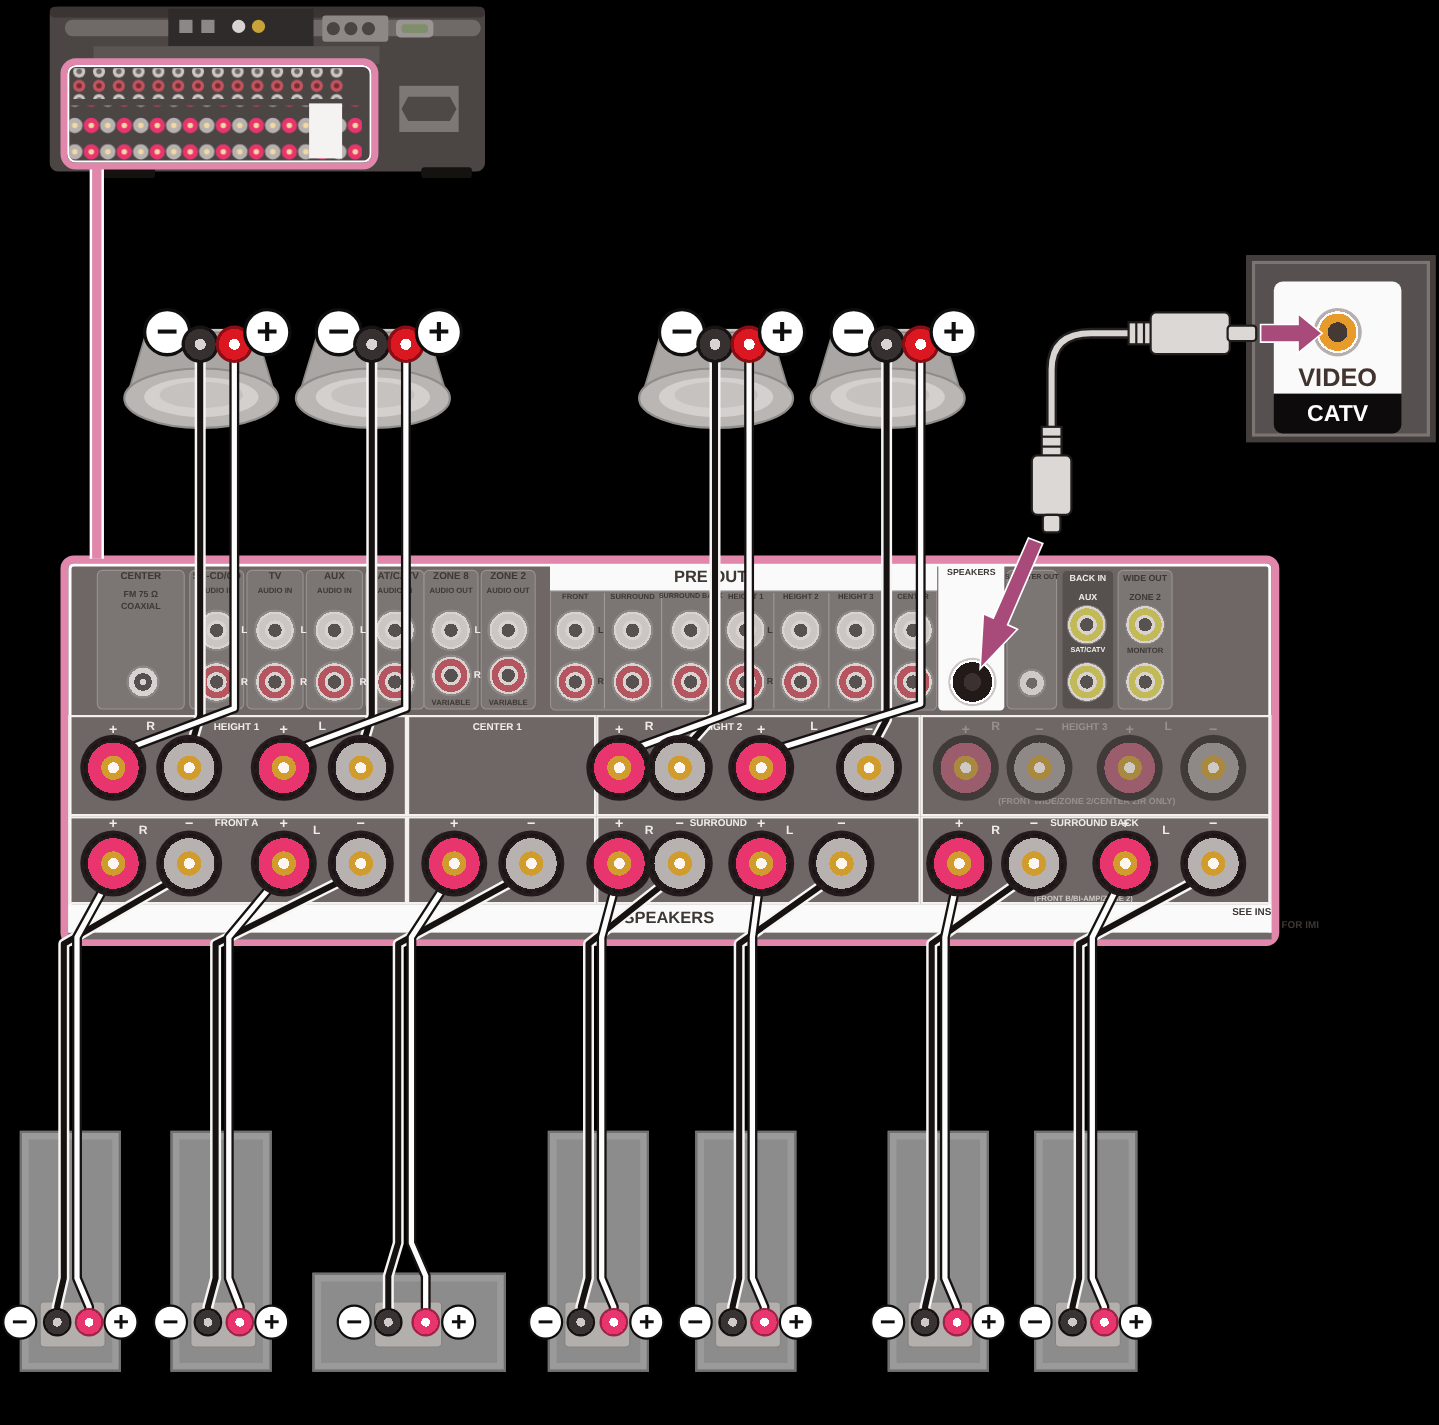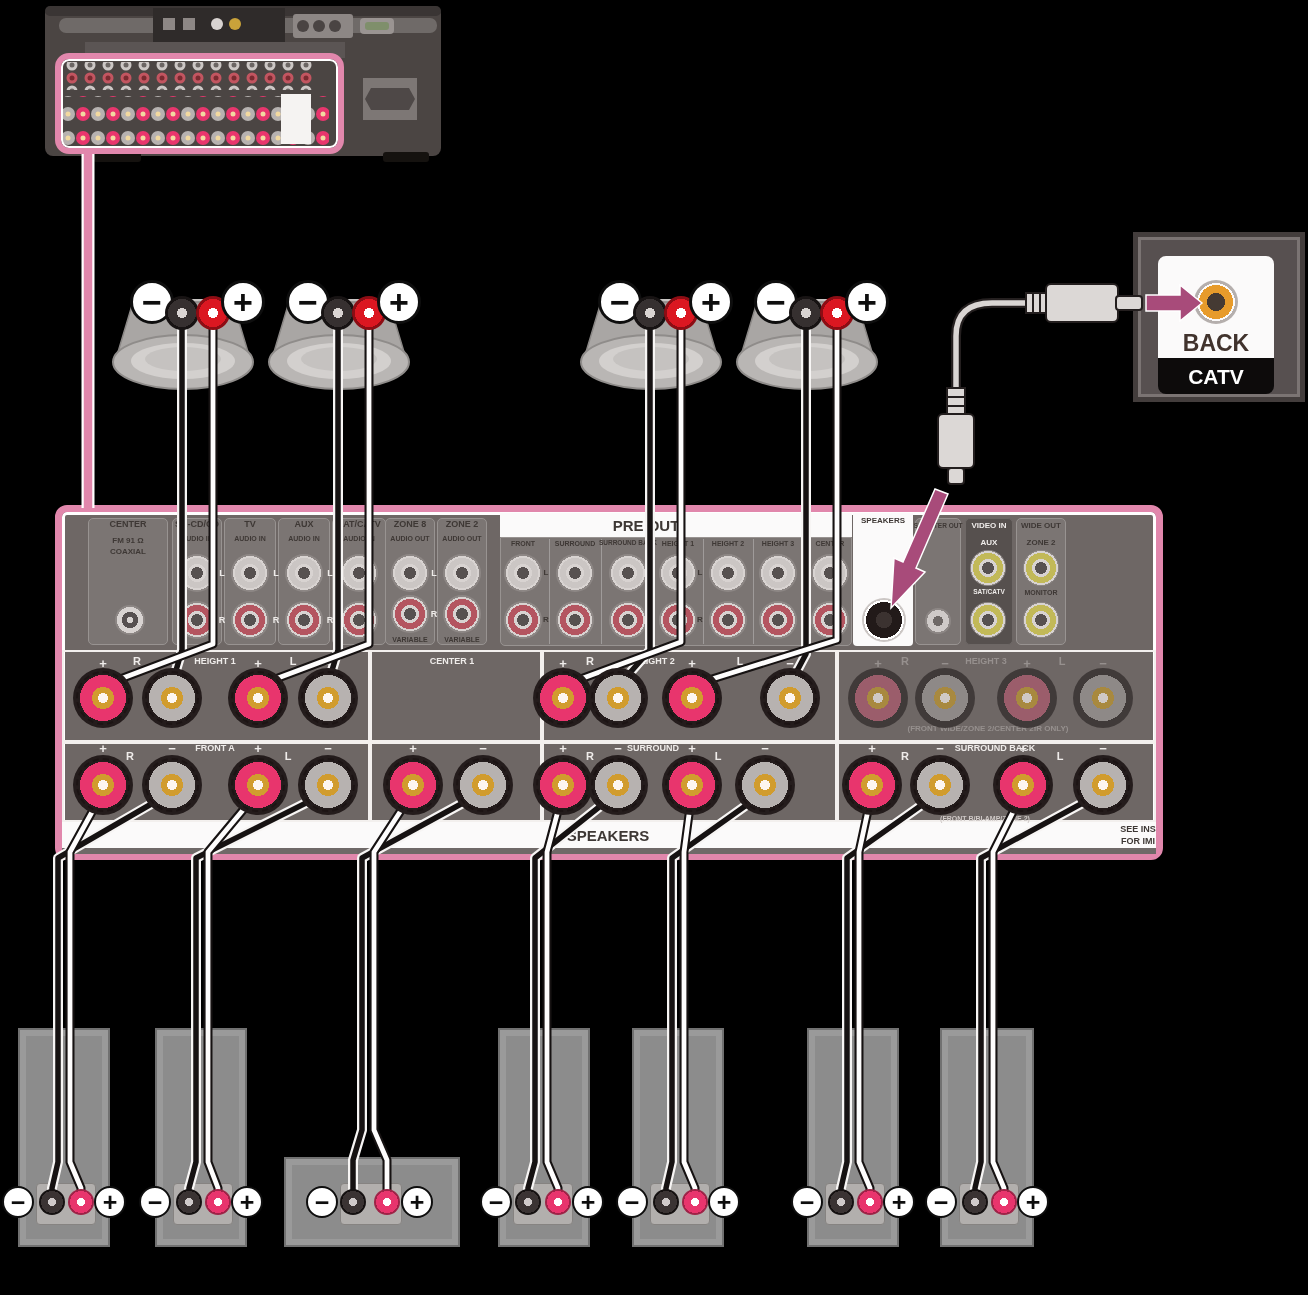--- a/index.html
+++ b/index.html
@@ -95,21 +95,21 @@
   <rect x="18" y="90" width="266" height="26" fill="url(#pp)"></rect>
   <rect x="18" y="118" width="266" height="26" fill="url(#pp)"></rect>
   <rect x="236" y="88" width="30" height="50" fill="#f5f3f2"></rect>
 </svg>
 <div class="hl"></div>
 
 <div class="panel"></div>
 
 <div class="plate" style="left:88px;top:518px;width:80px;height:127px"></div>
 <span class="lbl dk f9" style="left:128px;top:524px">CENTER</span>
-<span class="lbl dk f8" style="left:128px;top:541px">FM 91 Ω</span>
+<span class="lbl dk f8" style="left:128px;top:541px">FM 75 Ω</span>
 <span class="lbl dk f8" style="left:128px;top:552px">COAXIAL</span>
 <span class="antjack" style="left:115px;top:605px"></span>
 
 <div class="plate" style="left:172px;top:518px;width:50px;height:127px"></div>
 <div class="plate" style="left:224px;top:518px;width:52px;height:127px"></div>
 <div class="plate" style="left:278px;top:518px;width:52px;height:127px"></div>
 <div class="plate" style="left:332px;top:518px;width:54px;height:127px"></div>
 <span class="lbl dk f9" style="left:197px;top:524px">SA-CD/CD</span>
 <span class="lbl dk f7" style="left:197px;top:538px">AUDIO IN</span>
 <span class="lbl dk f9" style="left:250px;top:524px">TV</span>
@@ -185,21 +185,21 @@
 
 <div class="wstrip" style="left:853px;top:513px;width:60px;height:133px;border-radius:0 0 4px 4px"></div>
 <span class="lbl dk f8" style="left:883px;top:521px">SPEAKERS</span>
 <span class="subjack" style="left:862px;top:598px"></span>
 
 <div class="plate" style="left:915px;top:518px;width:46px;height:127px"></div>
 <span class="lbl dk f6" style="left:938px;top:526px">S-CENTER OUT</span>
 <span class="scjack" style="left:925px;top:608px"></span>
 
 <div class="plate dark" style="left:965px;top:518px;width:48px;height:127px"></div>
-<span class="lbl f8" style="left:989px;top:526px">VIDEO IN</span>
+<span class="lbl f8" style="left:989px;top:526px">BACK IN</span>
 <span class="lbl f8" style="left:989px;top:543px">AUX</span>
 <span class="rca s36" style="left:970px;top:550px;--m:#c2b958"></span>
 <span class="lbl f6" style="left:989px;top:592px">SAT/CATV</span>
 <span class="rca s36" style="left:970px;top:602px;--m:#c2b958"></span>
 <div class="plate" style="left:1016px;top:518px;width:50px;height:127px"></div>
 <span class="lbl dk f8" style="left:1041px;top:526px">WIDE OUT</span>
 <span class="lbl dk f8" style="left:1041px;top:543px">ZONE 2</span>
 <span class="rca s36" style="left:1023px;top:550px;--m:#c2b958"></span>
 <span class="lbl dk f7" style="left:1041px;top:592px">MONITOR</span>
 <span class="rca s36" style="left:1023px;top:602px;--m:#c2b958"></span>
@@ -284,21 +284,21 @@
 <span class="post g" style="left:735px;top:755px"></span>
 <span class="post r" style="left:842px;top:755px"></span>
 <span class="post g" style="left:910px;top:755px"></span>
 <span class="post r" style="left:993px;top:755px"></span>
 <span class="post g" style="left:1073px;top:755px"></span>
 
 <div class="wstrip" style="left:62px;top:822px;width:1094px;height:26px"></div>
 <div class="abs" style="left:62px;top:848px;width:1094px;height:6px;background:#6f6968;z-index:2"></div>
 <span class="lbl dk f15" style="left:608px;top:835px">SPEAKERS</span>
 <span class="lbl dk f9" style="left:1138px;top:829px">SEE INS</span>
-<span class="lbl dk f9" style="left:1138px;top:841px">FOR IMI</span>
+<span class="lbl dk f9" style="left:1182px;top:841px">FOR IMI</span>
 
 <svg class="abs" style="left:111px;top:298px;z-index:1" width="144" height="96" viewBox="0 0 144 96">
     <rect x="24" y="1" width="96" height="6" fill="#c8c5c3"></rect>
     <path d="M22,4 L122,4 L137,54 L7,54 Z" fill="#a9a6a4" stroke="#8b8886" stroke-width="1.5"></path>
     <ellipse cx="72" cy="64" rx="70" ry="27" fill="#b9b6b4" stroke="#8f8c8a" stroke-width="2"></ellipse>
     <ellipse cx="72" cy="63" rx="52" ry="18" fill="#d3d0ce"></ellipse>
     <ellipse cx="72" cy="61" rx="38" ry="12" fill="#c5c2c0"></ellipse>
   </svg>
 <span class="pm" style="left:130px;top:280px">−</span>
 <span class="ct blk" style="left:165px;top:296px"></span>
@@ -377,21 +377,21 @@
 <div class="tower" style="left:940px;top:1028px;width:94px;height:219px"></div>
 <div class="plate9" style="left:959px;top:1183px;width:60px;height:42px"></div>
 <span class="pm s" style="left:925px;top:1186px">−</span>
 <span class="bt blk" style="left:962px;top:1189px"></span>
 <span class="bt pink" style="left:991px;top:1189px"></span>
 <span class="pm s" style="left:1017px;top:1186px">+</span>
 
 <div class="swbox"></div>
 <div class="swwhite"></div>
 <span class="swjack"></span>
-<span class="lbl" style="left:1216px;top:343px;font-size:23px;color:#41332d">BACK</span>
+<span class="lbl" style="left:1216px;top:343px;font-size:23px;color:#41332d">VIDEO</span>
 <div class="swblack"></div>
 <span class="lbl" style="left:1216px;top:376px;font-size:21px;color:#fff;z-index:4">CATV</span>
 
 <svg class="wires" width="1308" height="1295" viewBox="0 0 1308 1295">
   <g fill="none" stroke-linejoin="round">
 
     <path d="M88,150 V508" stroke="#ffffff" stroke-width="13"></path>
     <path d="M88,150 V508" stroke="#e187ac" stroke-width="8.5"></path>
 
     <g>

